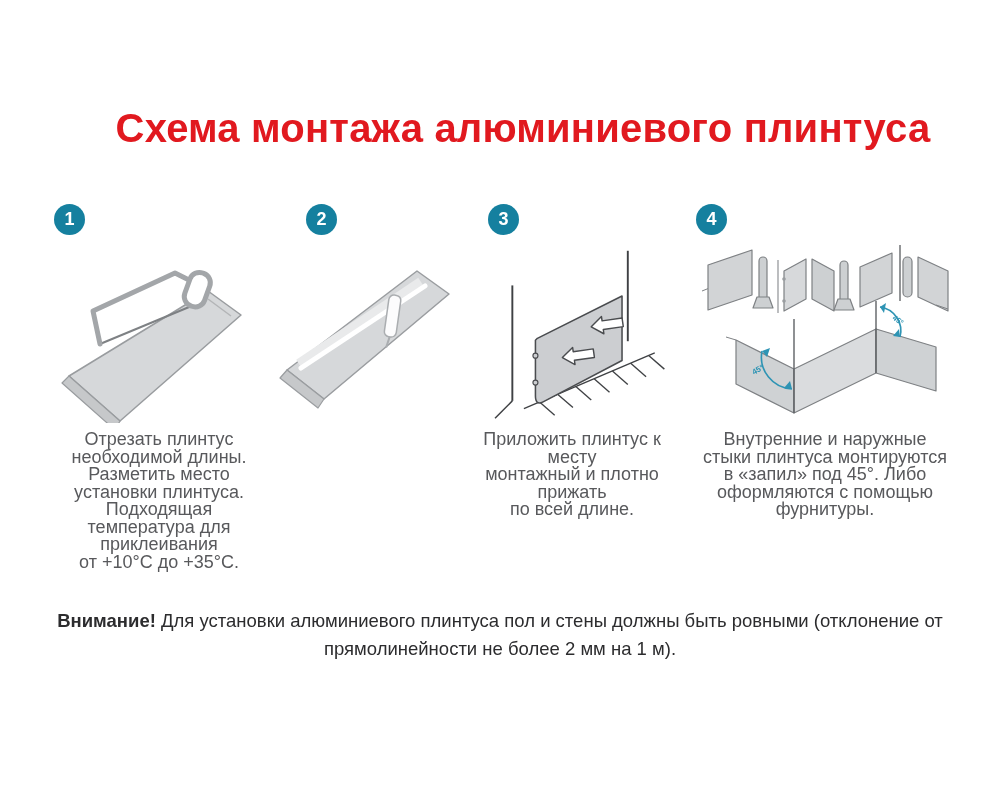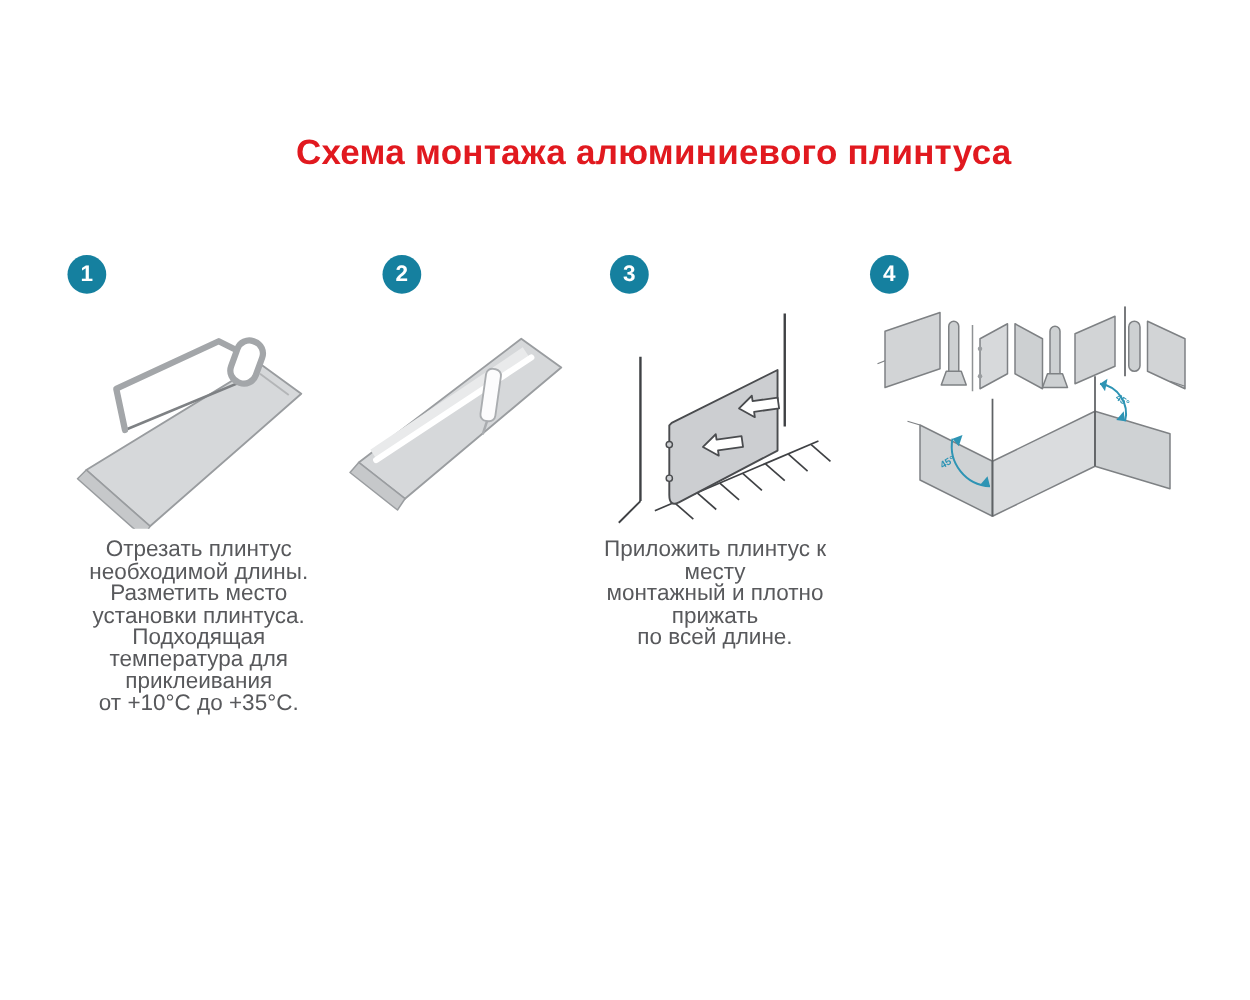--- a/index.html
+++ b/index.html
@@ -10,21 +10,21 @@
     --annotation-teal:#2e94b4;
   }
   *{box-sizing:border-box;}
   html,body{margin:0;padding:0;background:#ffffff;}
   .page{
     position:relative;width:1000px;height:800px;background:#ffffff;overflow:hidden;
     font-family:"Liberation Sans","DejaVu Sans",sans-serif;
   }
   .title{
     position:absolute;top:106px;left:0;width:100%;margin:0;
-    text-align:center;font-size:28px;font-weight:700;color:var(--title-red);
+    text-align:center;font-size:40px;font-weight:700;color:var(--title-red);
     letter-spacing:0.2px;
     padding-left:46px;
   }
   .step{position:absolute;top:204px;display:flex;flex-direction:column;}
   .step-1{left:48px;width:222px;}
   .step-2{left:268px;width:204px;}
   .step-3{left:462px;width:220px;}
   .step-4{left:700px;width:250px;}
   .badge{
     width:31px;height:31px;border-radius:50%;background:var(--badge-teal);
@@ -174,16 +174,26 @@
           <polygon class="teal-fill" points="62,106 70,103 67,112"></polygon>
           <polygon class="teal-fill" points="92,144 84,143 90,136"></polygon>
           <text class="teal-fill" x="54" y="130" font-size="8" transform="rotate(-30 54 130)">45°</text>
           <path class="teal-stroke" d="M 180,62 A 24,24 0 0 1 200,92" fill="none" stroke-width="1.6"></path>
           <polygon class="teal-fill" points="180,62 186,58 184,68"></polygon>
           <polygon class="teal-fill" points="200,92 193,91 199,84"></polygon>
           <text class="teal-fill" x="192" y="74" font-size="7.5" transform="rotate(35 192 74)">45°</text>
         </g>
       </svg>
     </div>
+    <p class="desc">Внутренние и наружные
+стыки плинтуса монтируются
+в «запил» под 45°. Либо
+оформляются с помощью
+фурнитуры.</p>
   </article>
 
+  <p class="warning">
+    <b>Внимание!</b>
+    <span>Для установки алюминиевого плинтуса пол и стены должны быть ровными (отклонение от
+прямолинейности не более 2 мм на 1 м).</span>
+  </p>
 
 </div>
 
 </body></html>

